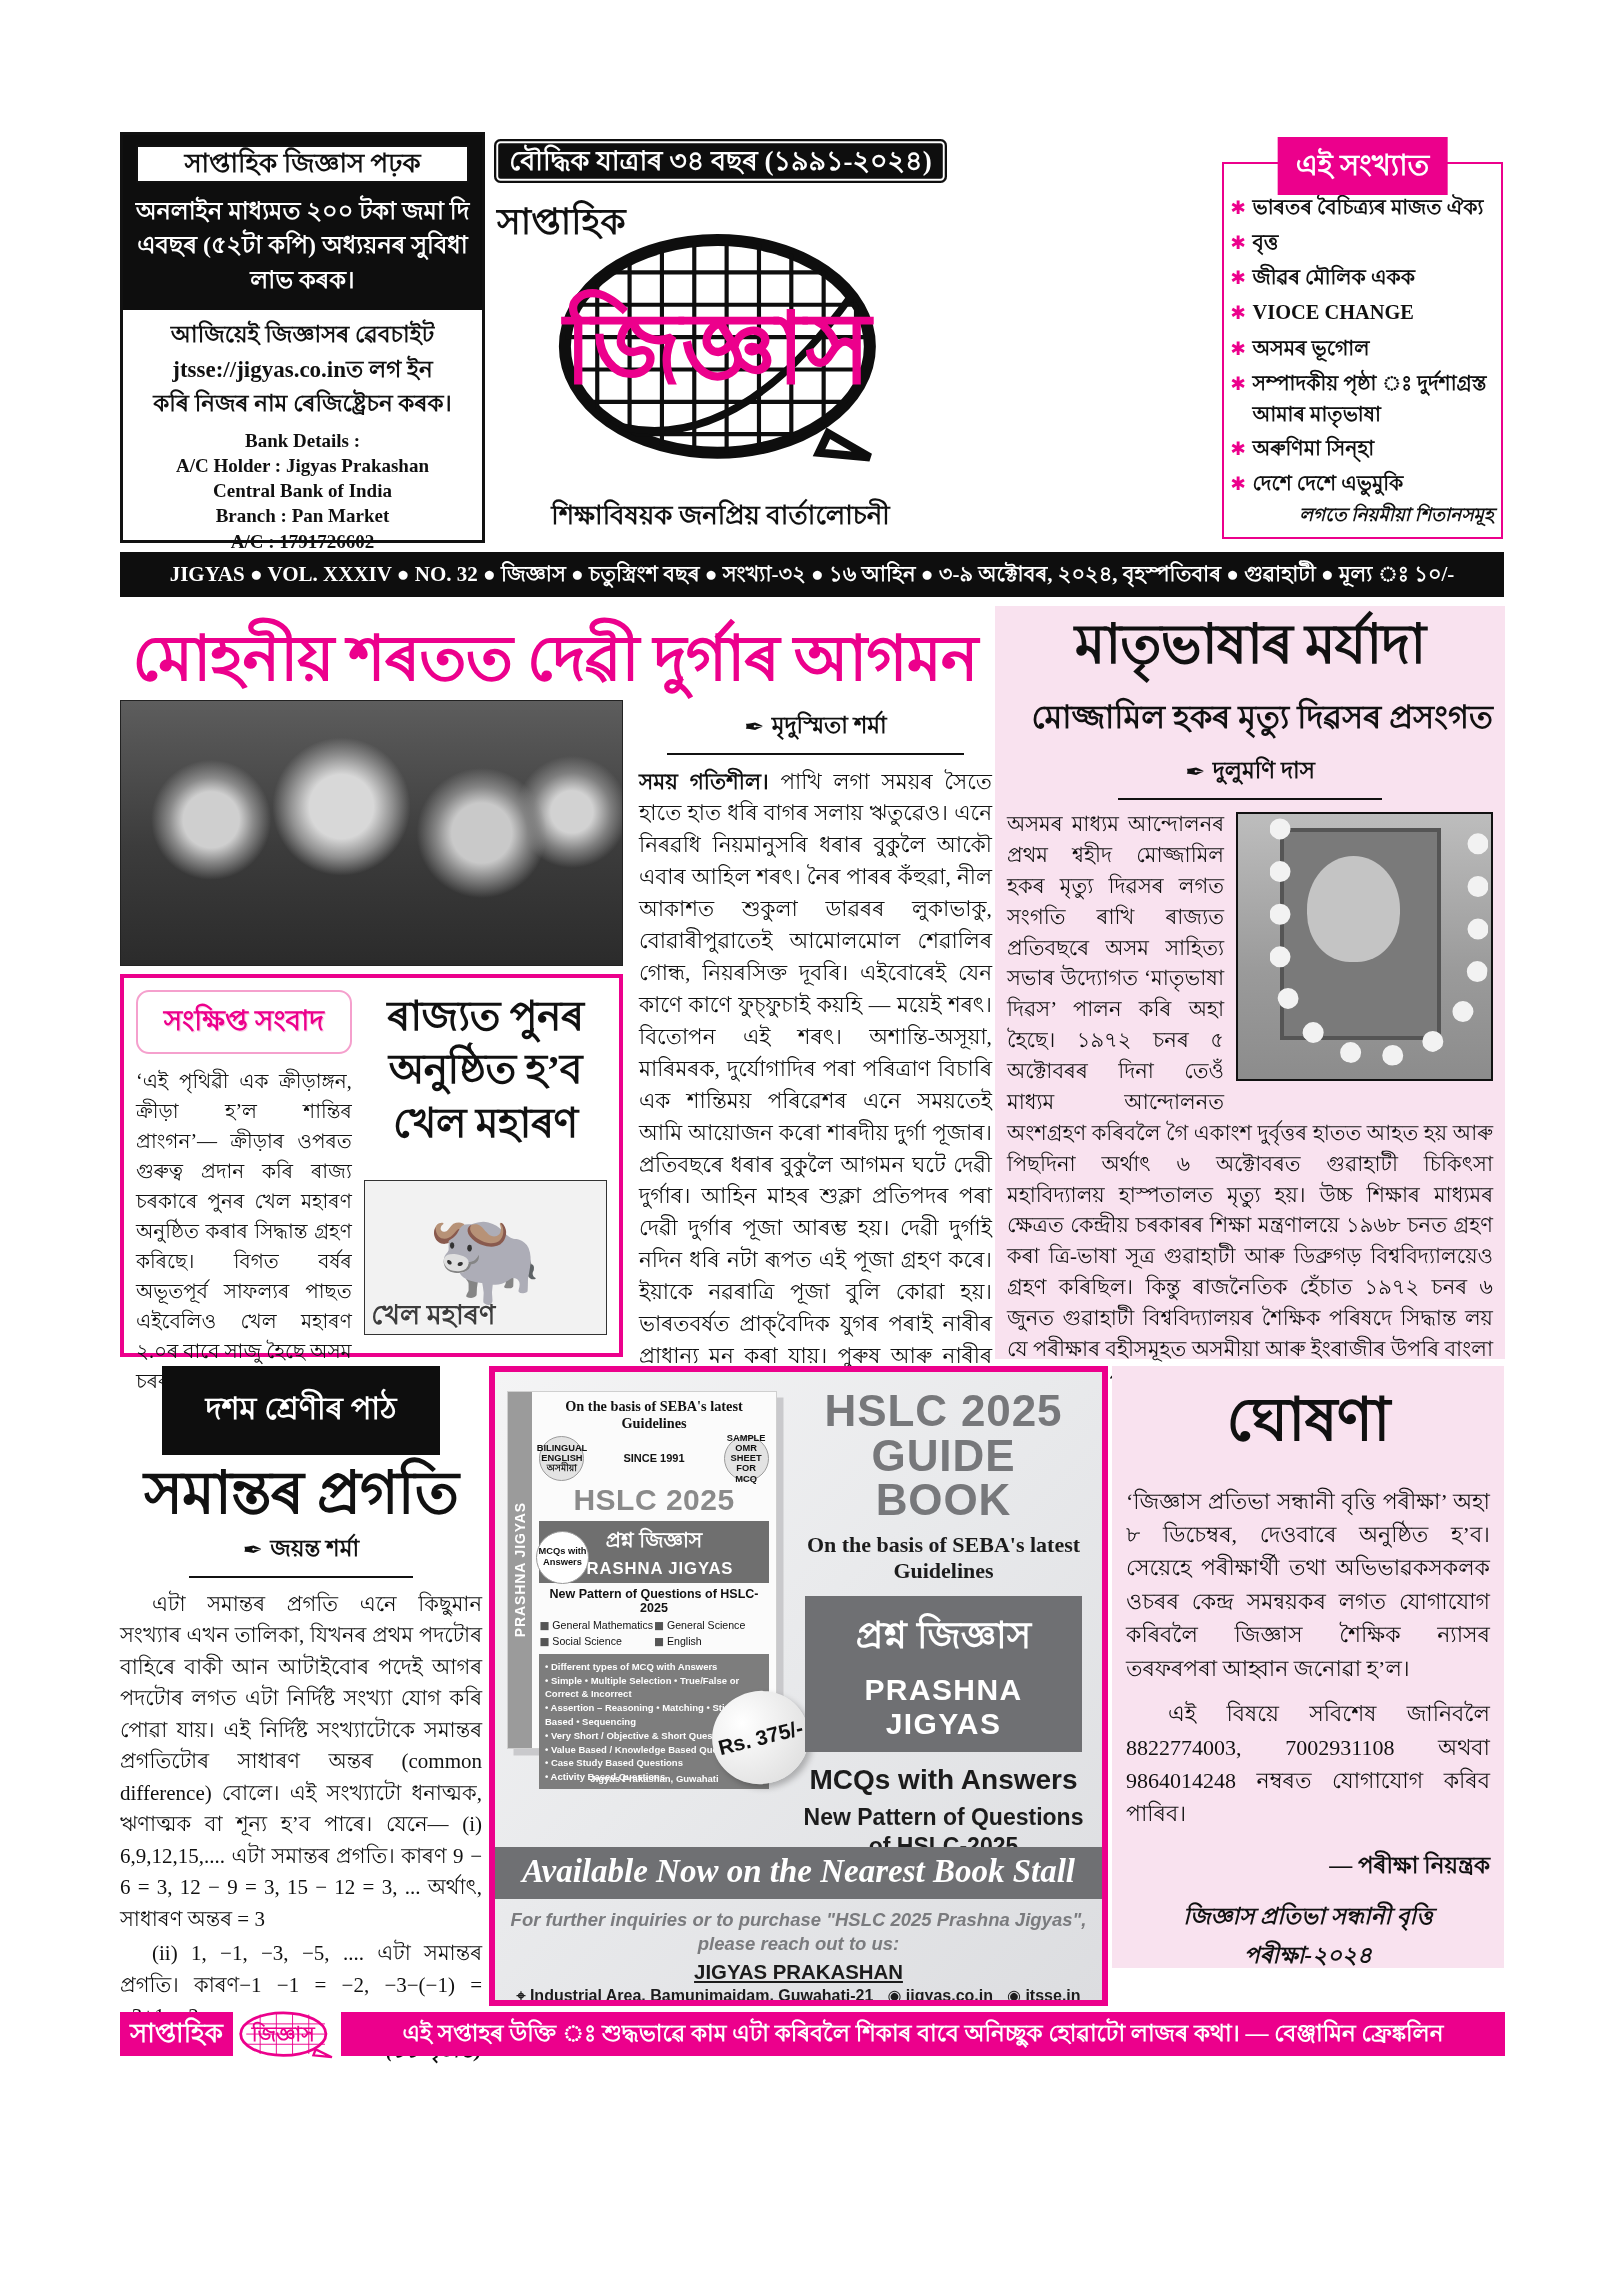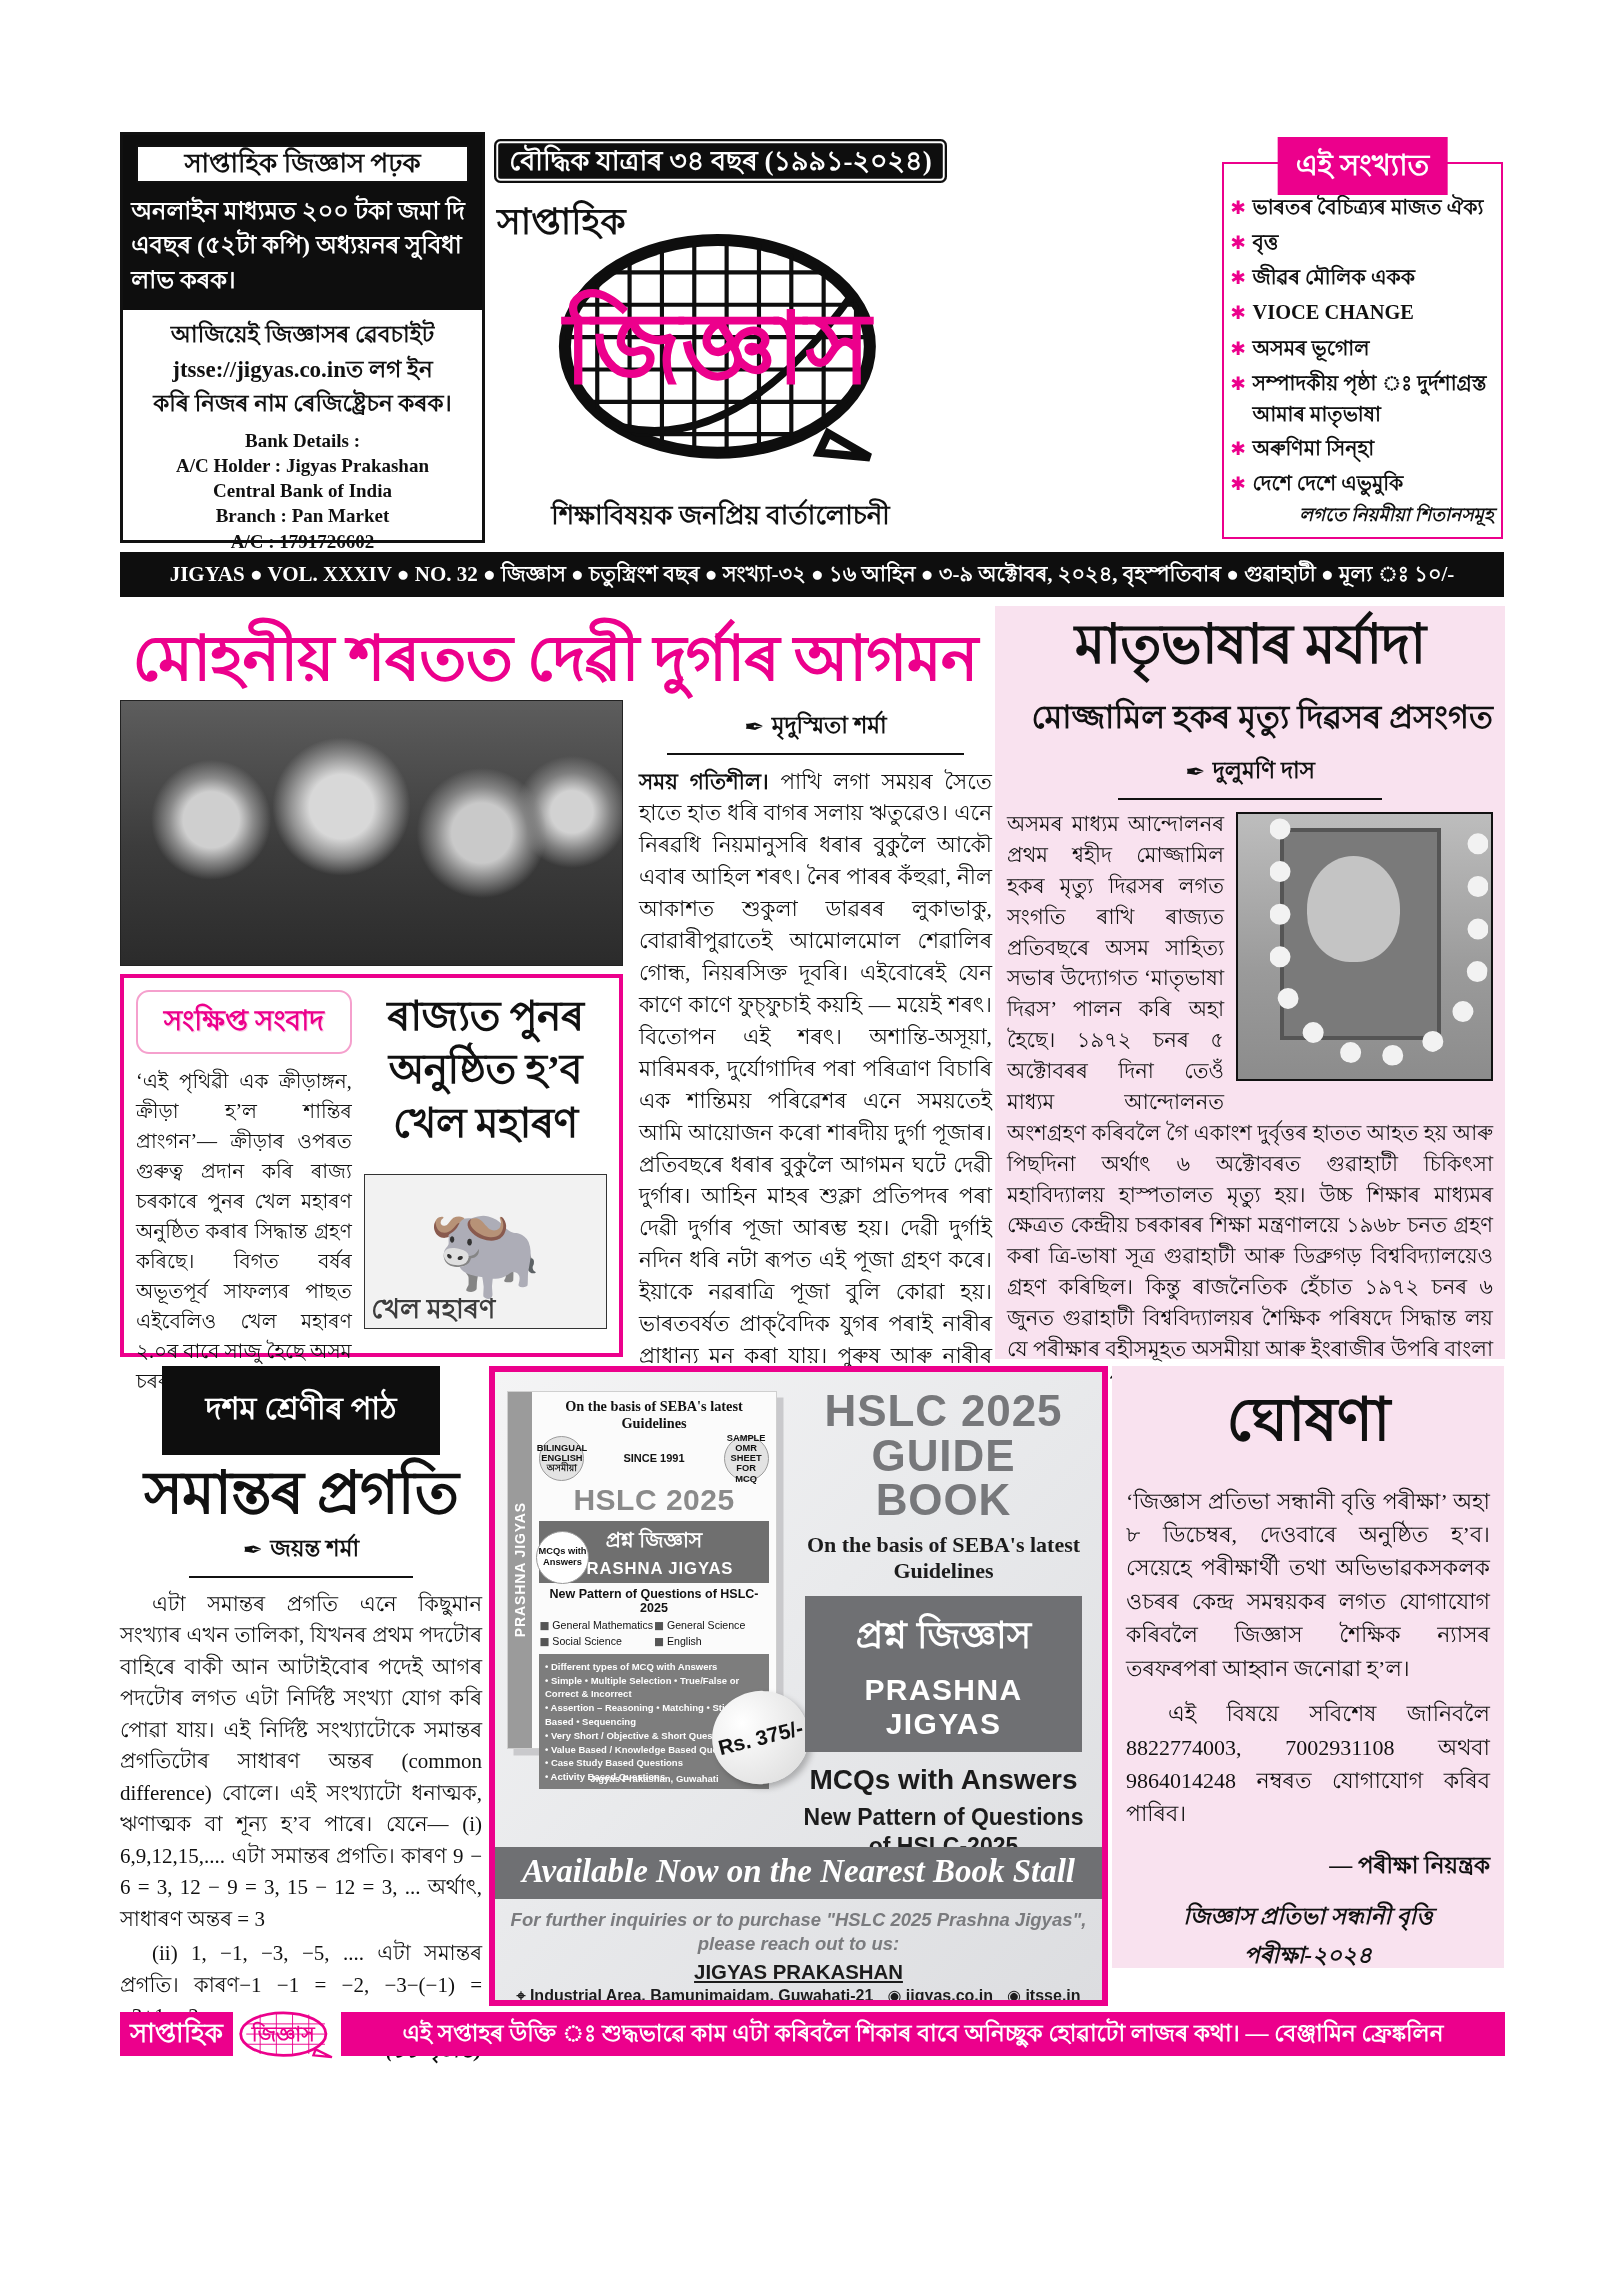--- a/index.html
+++ b/index.html
@@ -6,21 +6,21 @@
   #page{position:relative;width:1623px;height:2295px;background:#ffffff;
         font-family:"Liberation Serif","DejaVu Serif",serif;color:#111;overflow:hidden;}
   .abs{position:absolute;}
   .just{text-align:justify;}
 
   
   #subBox{left:120px;top:132px;width:365px;height:411px;border:3.2px solid #111;background:#fff;box-sizing:border-box;}
   #subBoxBlack{background:#0e0e0e;padding:10.2px 8.3px 12px;color:#fff;}
   #subTitle{border:2.3px solid #111;background:#fff;color:#111;margin:0 4.6px 10.2px;padding:2.8px 1.9px;
             font-size:26px;font-weight:bold;text-align:center;line-height:1.1;}
-  #subOffer{font-size:24px;font-weight:bold;line-height:1.45;}
+  #subOffer{font-size:24px;font-weight:bold;text-align:center;line-height:1.45;}
   #subWeb{font-size:23px;font-weight:bold;text-align:center;line-height:1.5;margin-top:8.3px;color:#111;}
   #subUrl{font-family:"Liberation Serif","DejaVu Serif",serif;}
   #bankBlock{margin-top:6.5px;font-family:"Liberation Serif","DejaVu Serif",serif;
              font-size:19px;font-weight:bold;text-align:center;line-height:1.32;}
 
   
   #mastBanner{left:494px;top:139px;width:453px;height:44px;background:#0e0e0e;color:#fff;
               border-radius:6.5px;box-shadow:inset 0 0 0 2.3px #0e0e0e, inset 0 0 0 4.2px #fff;
               font-size:27px;font-weight:bold;text-align:center;line-height:44px;}
   #mastWeekly{left:497px;top:194px;font-size:36px;font-weight:bold;}
@@ -73,21 +73,21 @@
   #mtBody{font-size:21px;line-height:1.47;}
   #mtPhoto{float:right;width:257px;height:269px;margin:2.8px 0 6.5px 12px;border:2.8px solid #111;box-sizing:border-box;
            background:linear-gradient(180deg,#bdbdbd,#9a9a9a 60%,#8c8c8c);position:relative;overflow:hidden;}
   #mtPhoto .frame{position:absolute;left:42px;top:14px;width:153px;height:204px;background:#7a7a7a;border:4.6px solid #555;}
   #mtPhoto .face{position:absolute;left:69px;top:42px;width:93px;height:106px;border-radius:50% 50% 46% 46%;background:#c4c4c4;}
   #mtPhoto .garland{position:absolute;left:32px;top:-28px;width:176px;height:259px;border:21px dotted #f2f2f2;
                     border-top:none;border-radius:0 0 106px 106px;}
 
   
   #briefBox{left:120px;top:974px;width:503px;height:383px;border:4.2px solid #EC008C;background:#fff;
-            box-sizing:border-box;padding:12px 12px 24px;}
+            box-sizing:border-box;padding:12px 12px 18px;}
   #briefGrid{display:flex;gap:12px;height:100%;}
   #briefLeft{width:47%;}
   #briefRight{width:53%;display:flex;flex-direction:column;}
   #briefLabel{border:2.3px solid #F5A0CD;border-radius:13px;padding:6.5px 4.6px;text-align:center;
               font-size:28px;font-weight:bold;color:#EC008C;
               text-shadow:0 0 0.9px #fff,0.9px 0.9px 0 #f8c7e2;}
   #briefBody{font-size:20px;line-height:1.5;margin-top:12px;}
   #briefHeadline{font-size:41px;font-weight:bold;text-align:center;line-height:1.3;letter-spacing:-0.5px;}
   #mascotBox{margin-top:auto;border:1.9px solid #333;background:#f2f2f2;height:153px;position:relative;
              display:flex;align-items:center;justify-content:center;}

